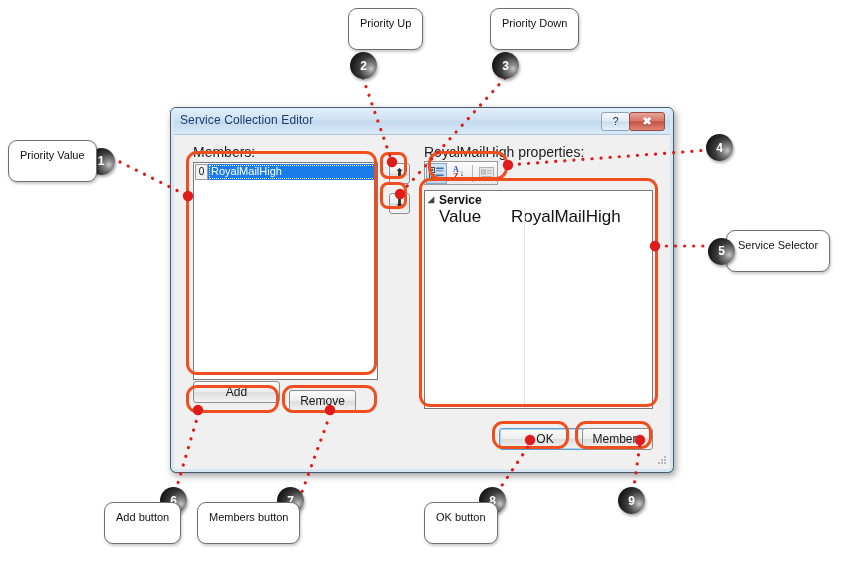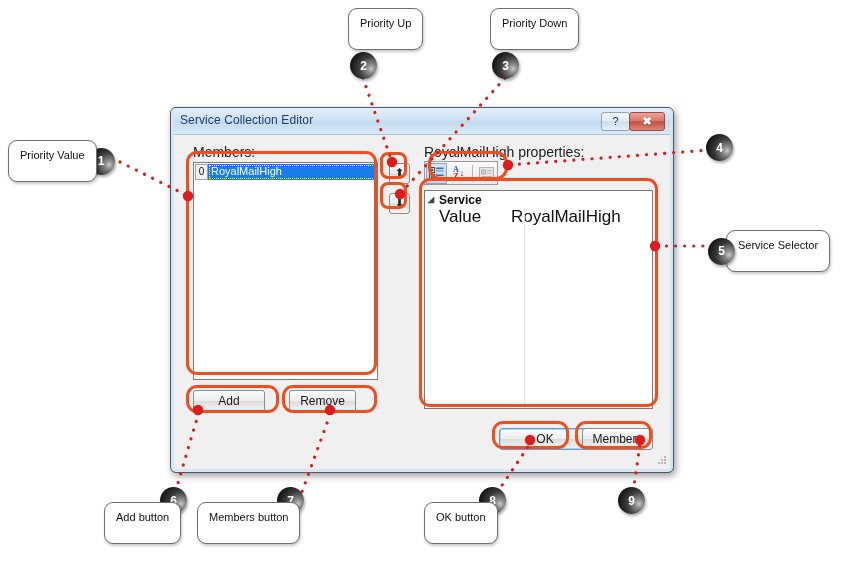--- a/index.html
+++ b/index.html
@@ -252,21 +252,21 @@
     height: 22px;
     border-radius: 3px;
     border: 1px solid #8d8d8d;
     box-sizing: border-box;
     background: linear-gradient(to bottom, #fcfcfc 0%, #ededed 48%, #dddddd 52%, #f4f4f4 100%);
     font-size: 12px;
     color: #1a1a1a;
     text-align: center;
     line-height: 20px;
   }
-  #add-button    { left: 19px;  top: 255px; width: 72px; }
+  #add-button    { left: 19px;  top: 246px; width: 87px; }
   #remove-button { left: 115px; top: 255px; width: 67px; }
   #cancel-button { left: 408px; top: 293px; width: 71px; }
   #ok-button {
     left: 325px; top: 293px; width: 92px;
     border-color: #5e9fd4;
     box-shadow: 0 0 0 1px #aed2ee inset;
   }
 
   #resize-grip {
     position: absolute;

